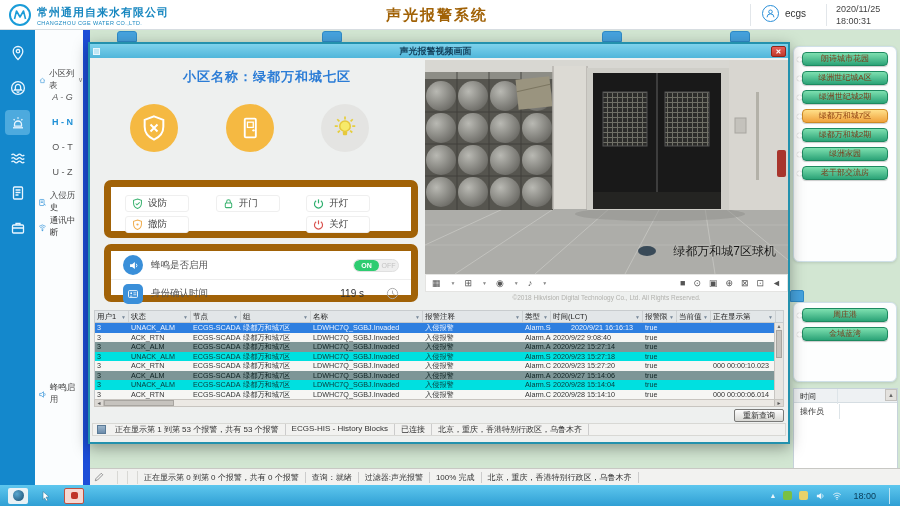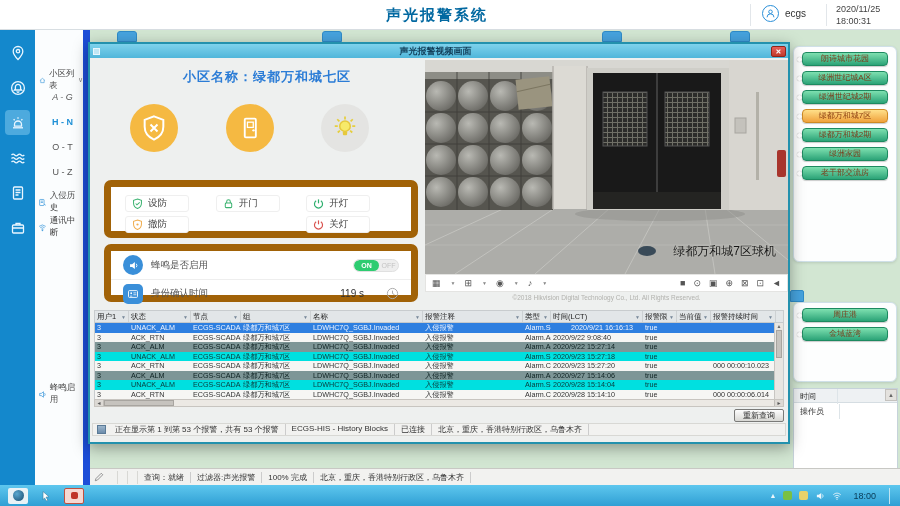--- a/index.html
+++ b/index.html
@@ -5,21 +5,21 @@
   * { margin:0; padding:0; box-sizing:border-box; }
   html,body { width:900px; height:506px; overflow:hidden; background:#9db8c8; }
   body { font-family:"Liberation Sans", sans-serif; }
   #root { position:relative; width:900px; height:506px; background:#d2e6d2; }
 
   
   #header { position:absolute; left:0; top:0; width:900px; height:30px; background:#fff; border-bottom:1px solid #d8dee2; z-index:5; }
   #logo { position:absolute; left:8px; top:3px; display:flex; align-items:center; gap:5px; }
   .logo-text .cn { font-size:11px; font-weight:bold; color:#1787c0; letter-spacing:1px; font-family:"Liberation Serif", serif; }
   .logo-text .en { font-size:5.5px; color:#1787c0; letter-spacing:.4px; }
-  #app-title { position:absolute; left:437px; top:6px; transform:translateX(-50%); font-size:15px; font-weight:bold; color:#0369a1; letter-spacing:2px; }
+  #app-title { position:absolute; left:437px; top:6px; transform:translateX(-50%); font-size:15px; font-weight:bold; color:#a16207; letter-spacing:2px; }
   .hdr-sep { position:absolute; top:4px; width:1px; height:22px; background:#e2e6ea; }
   #user-box { position:absolute; left:762px; top:5px; display:flex; align-items:center; gap:6px; }
   #user-icon { width:17px; height:17px; border:1.4px solid #2a8fd8; border-radius:50%; display:flex; align-items:center; justify-content:center; }
   #user-name { font-size:10px; color:#333; }
   #dt-box { position:absolute; left:836px; top:3px; font-size:9px; color:#444; line-height:12px; }
 
   
   #icon-strip { position:absolute; left:0; top:30px; width:35px; height:455px; background:#1488cc; z-index:4; }
   .strip-icon { position:absolute; left:5px; width:25px; height:25px; display:flex; align-items:center; justify-content:center; border-radius:4px; }
   .strip-icon.active { background:#4daade; }
@@ -127,20 +127,30 @@
   #tray-time { font-size:9px; color:#083a55; margin-left:4px; }
   #tray-edge { width:1px; height:16px; background:#bfe4f2; margin-left:6px; }
   .tray-caret { color:#eaf6fc; font-size:7px; }
 </style>
 </head>
 <body>
 
 <div id="root">
 
   <div id="header">
+    <div id="logo">
+      <svg width="24" height="24" viewBox="0 0 24 24">
+        <circle cx="12" cy="12" r="10" fill="none" stroke="#1a9cd8" stroke-width="2"></circle>
+        <path d="M6.5 16l2-8 3.5 6 3.5-6 2 8" fill="none" stroke="#1a9cd8" stroke-width="1.6" stroke-linejoin="round"></path>
+      </svg>
+      <div class="logo-text">
+        <div class="cn">常州通用自来水有限公司</div>
+        <div class="en">CHANGZHOU CGE WATER CO.,LTD.</div>
+      </div>
+    </div>
     <div id="app-title">声光报警系统</div>
     <div class="hdr-sep" style="left:750px"></div>
     <div id="user-box">
       <div id="user-icon">
         <svg width="11" height="11" viewBox="0 0 16 16">
             <circle cx="8" cy="5.5" r="2.6" fill="none" stroke="#2a8fd8" stroke-width="1.4"></circle>
             <path d="M3 13.5a5 5 0 0 1 10 0" fill="none" stroke="#2a8fd8" stroke-width="1.4"></path>
           </svg>
       </div>
       <span id="user-name">ecgs</span>
@@ -490,21 +500,21 @@
           </div>
           <div class="at-h" style="width: 34px;">
             <span>报警限</span>
             <span class="flt">▼</span>
           </div>
           <div class="at-h" style="width: 34px;">
             <span>当前值</span>
             <span class="flt">▼</span>
           </div>
           <div class="at-h" style="width: 65px;">
-            <span>报警持续时间</span>
+            <span>正在显示第</span>
             <span class="flt">▼</span>
           </div>
         </div>
       <div id="at-body">
           <div class="at-row row-selected">
             <div class="at-c" style="width: 34px;">3</div>
             <div class="at-c" style="width: 62px;">UNACK_ALM</div>
             <div class="at-c" style="width: 50px;">ECGS-SCADA</div>
             <div class="at-c" style="width: 70px;">绿都万和城7区</div>
             <div class="at-c" style="width: 112px;">LDWHC7Q_SGBJ.Invaded</div>
@@ -628,20 +638,21 @@
   </div>
 
   <div id="bottom-bar">
     <svg width="12" height="12" viewBox="0 0 16 16" style="margin:0 3px">
       <path d="M3 13l1-3 7-7 2 2-7 7z" fill="none" stroke="#888" stroke-width="1.2"></path>
       </svg>
     <div class="mini-cell"></div>
     <div class="mini-cell"></div>
     <div class="mini-cell"></div>
     <div id="bottom-segs" style="display:flex">
+        <div class="seg">正在显示第 0 到第 0 个报警，共有 0 个报警</div>
         <div class="seg">查询：就绪</div>
         <div class="seg">过滤器:声光报警</div>
         <div class="seg">100% 完成</div>
         <div class="seg">北京，重庆，香港特别行政区，乌鲁木齐</div>
       </div>
   </div>
 
   <div id="taskbar">
     <div class="tb-icon" id="tb1">
         <i></i>

